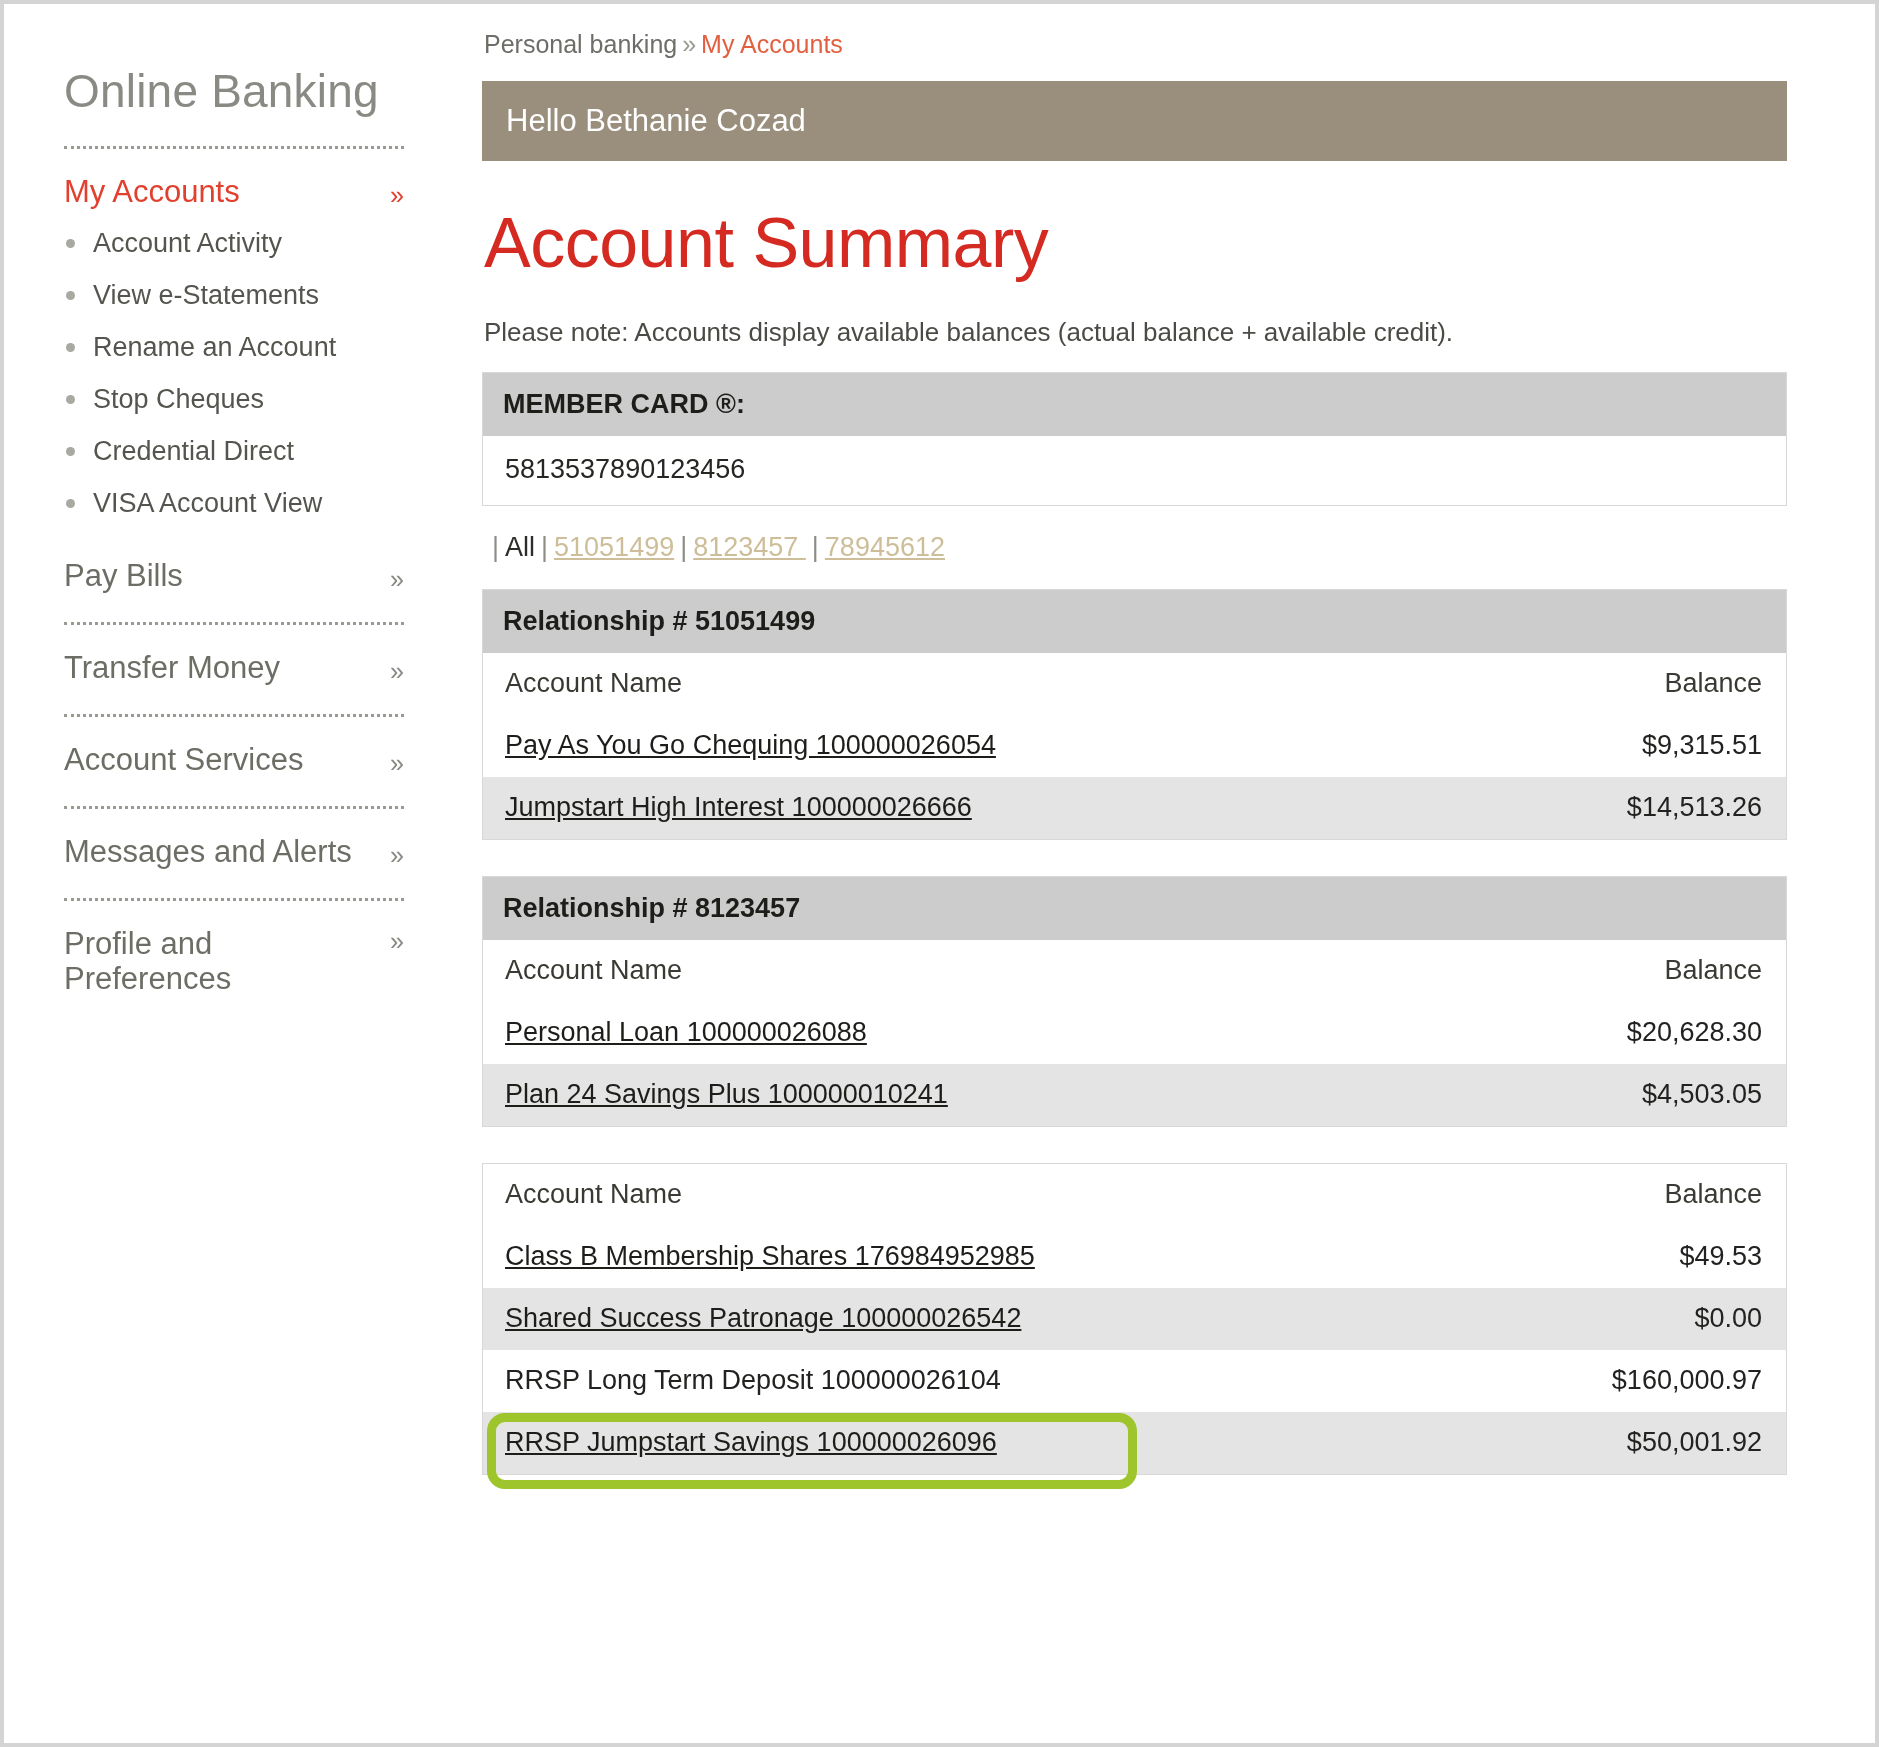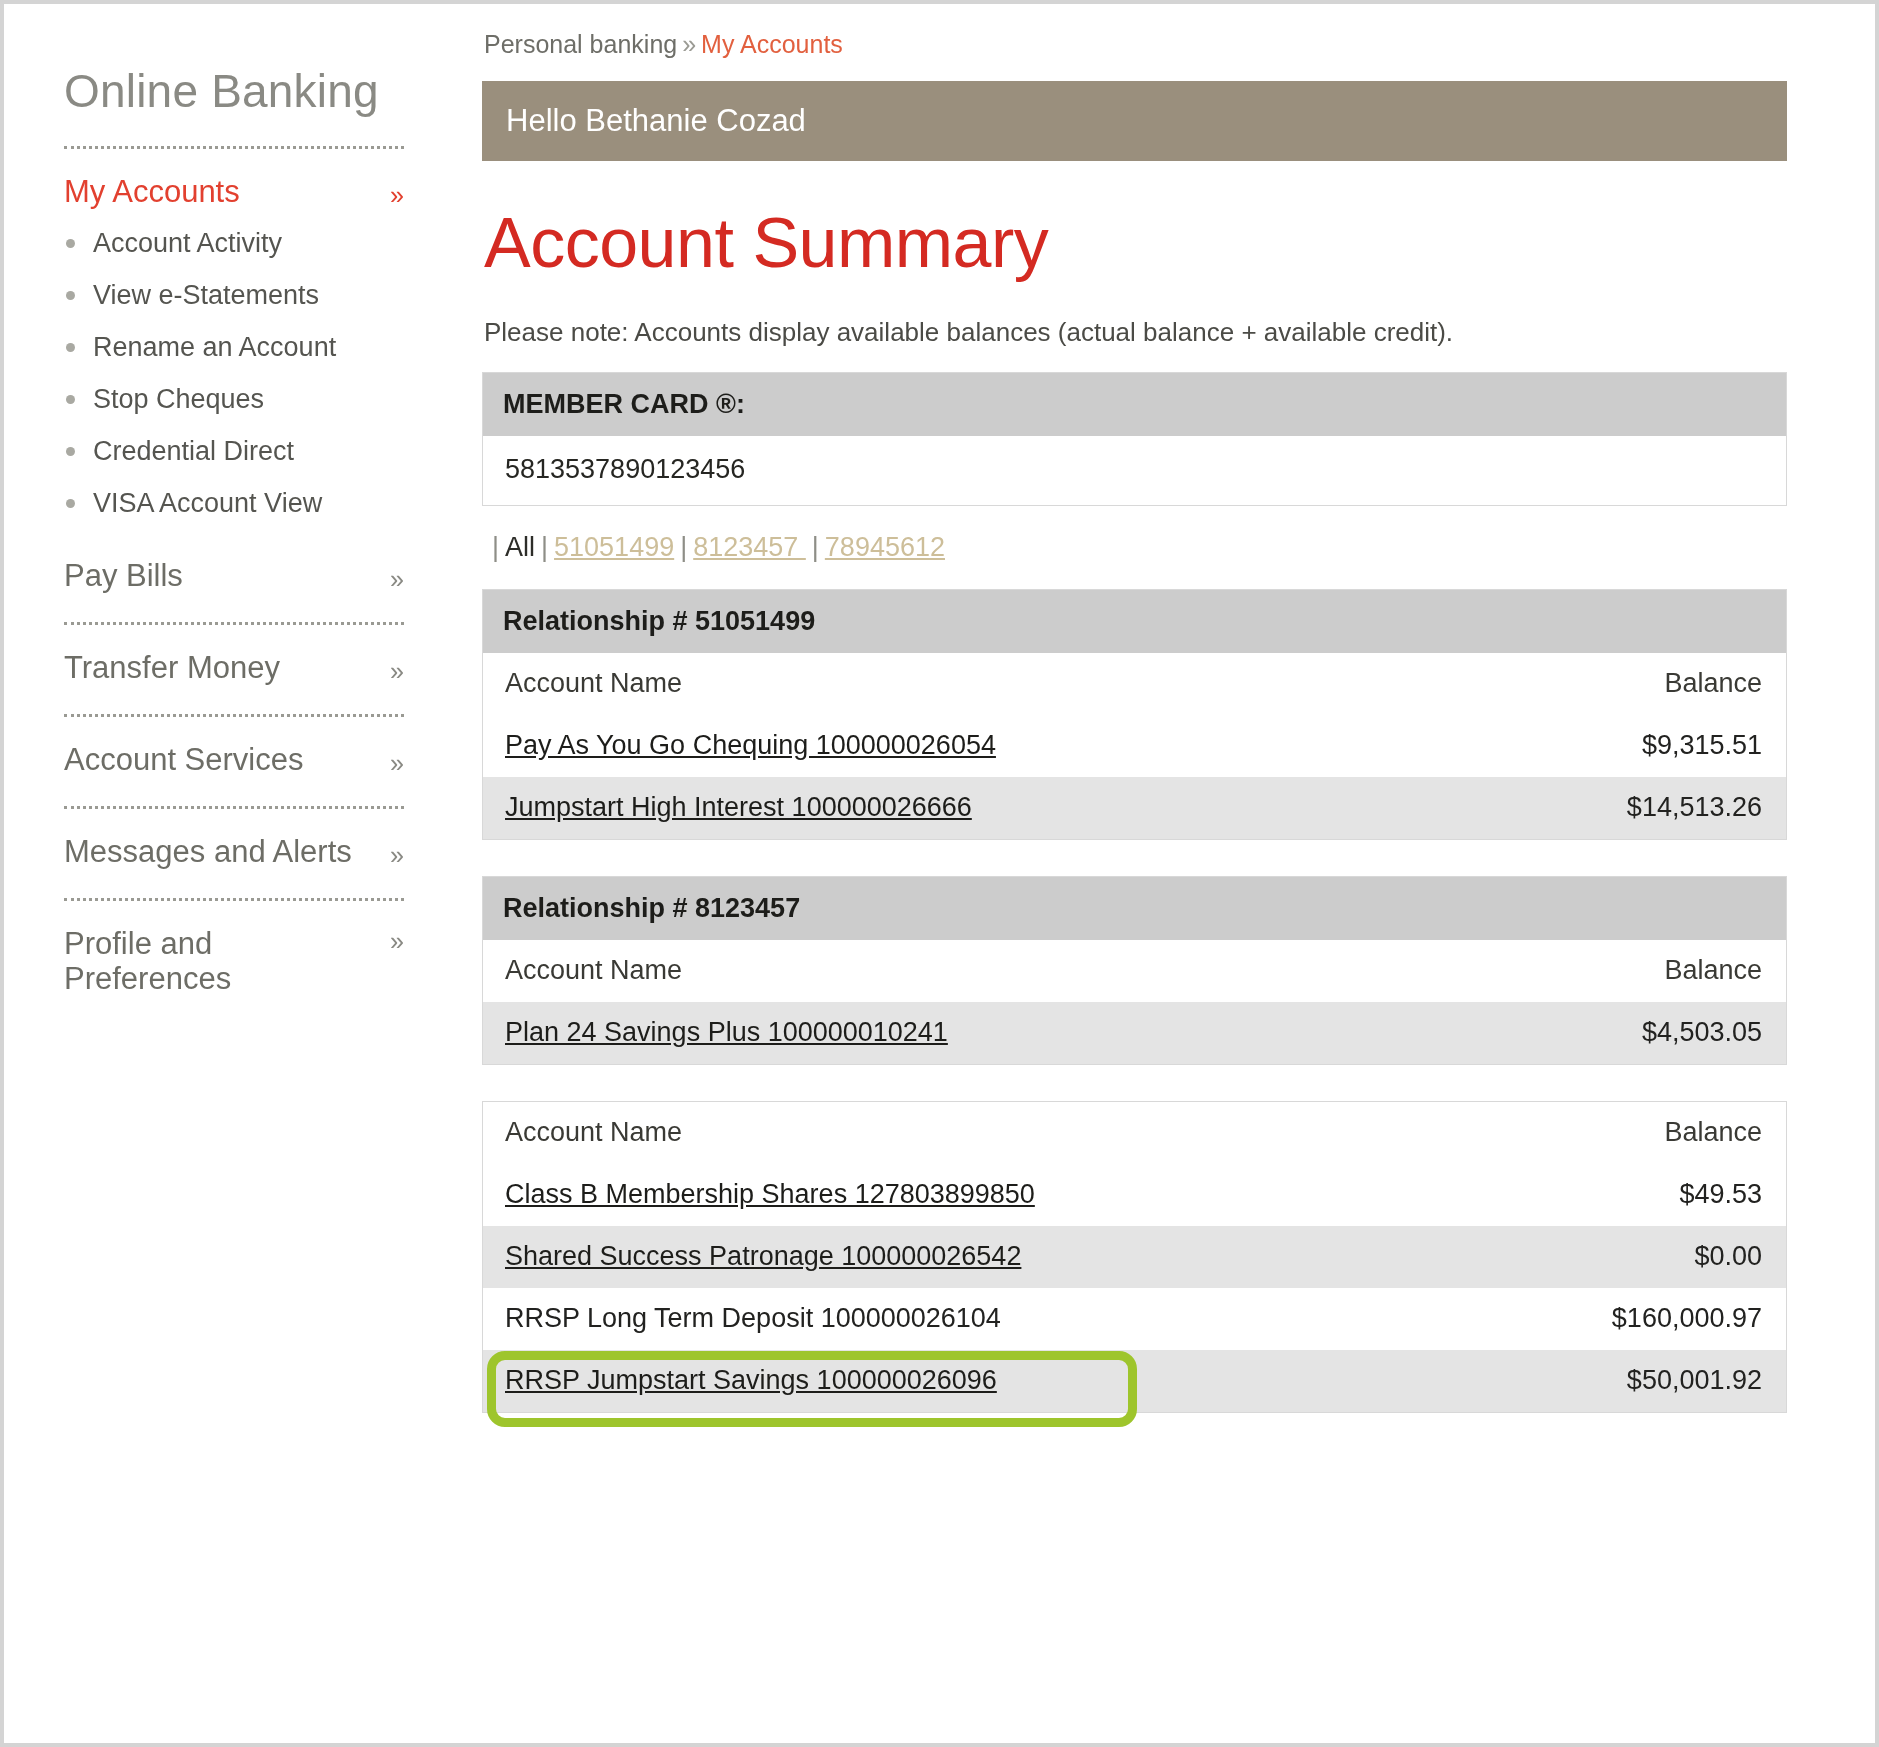--- a/index.html
+++ b/index.html
@@ -302,37 +302,41 @@
     </div>
 
     <div class="panel table-panel">
       <div class="panel-head">Relationship # 8123457</div>
       <table class="acct-table">
         <tbody>
             <tr class="header">
           <td class="name">Account Name</td>
           <td class="bal">Balance</td>
         </tr>
+        <tr>
+          <td class="name"><a class="acct-link" href="#">Personal Loan 100000026088</a></td>
+          <td class="bal">$20,628.30</td>
+        </tr>
         <tr class="alt">
           <td class="name"><a class="acct-link" href="#">Plan 24 Savings Plus 100000010241</a></td>
           <td class="bal">$4,503.05</td>
         </tr>
       </tbody>
         </table>
     </div>
 
     <div class="panel table-panel">
       <table class="acct-table">
         <tbody>
             <tr class="header">
           <td class="name">Account Name</td>
           <td class="bal">Balance</td>
         </tr>
         <tr>
-          <td class="name"><a class="acct-link" href="#">Class B Membership Shares 127803899850</a></td>
+          <td class="name"><a class="acct-link" href="#">Class B Membership Shares 176984952985</a></td>
           <td class="bal">$49.53</td>
         </tr>
         <tr class="alt">
           <td class="name"><a class="acct-link" href="#">Shared Success Patronage 100000026542</a></td>
           <td class="bal">$0.00</td>
         </tr>
         <tr>
           <td class="name">RRSP Long Term Deposit 100000026104</td>
           <td class="bal">$160,000.97</td>
         </tr>

